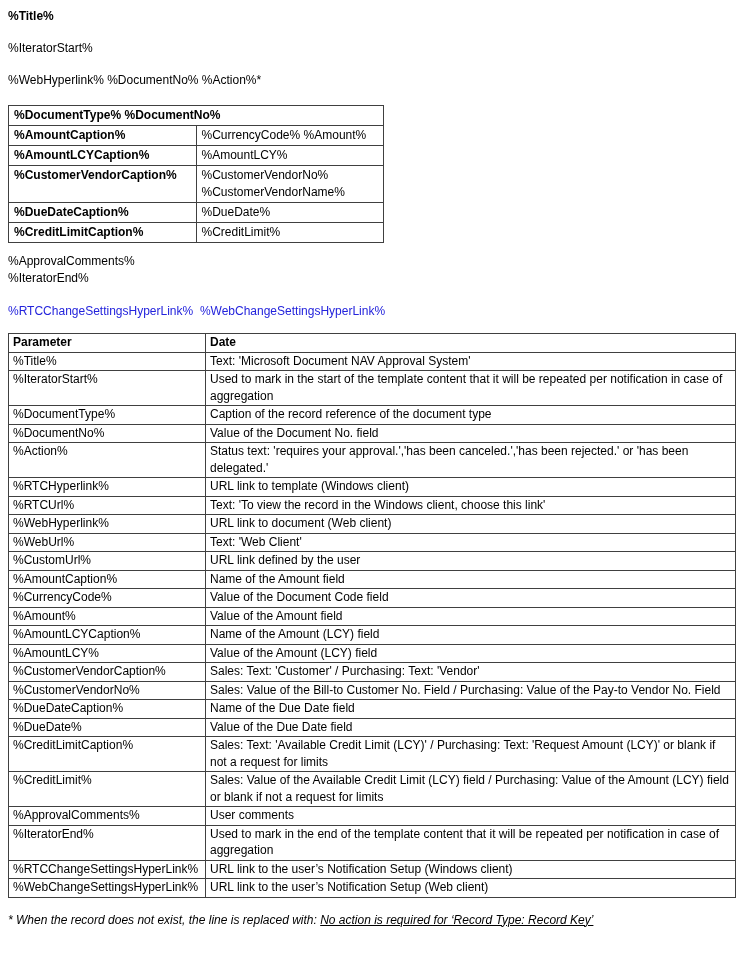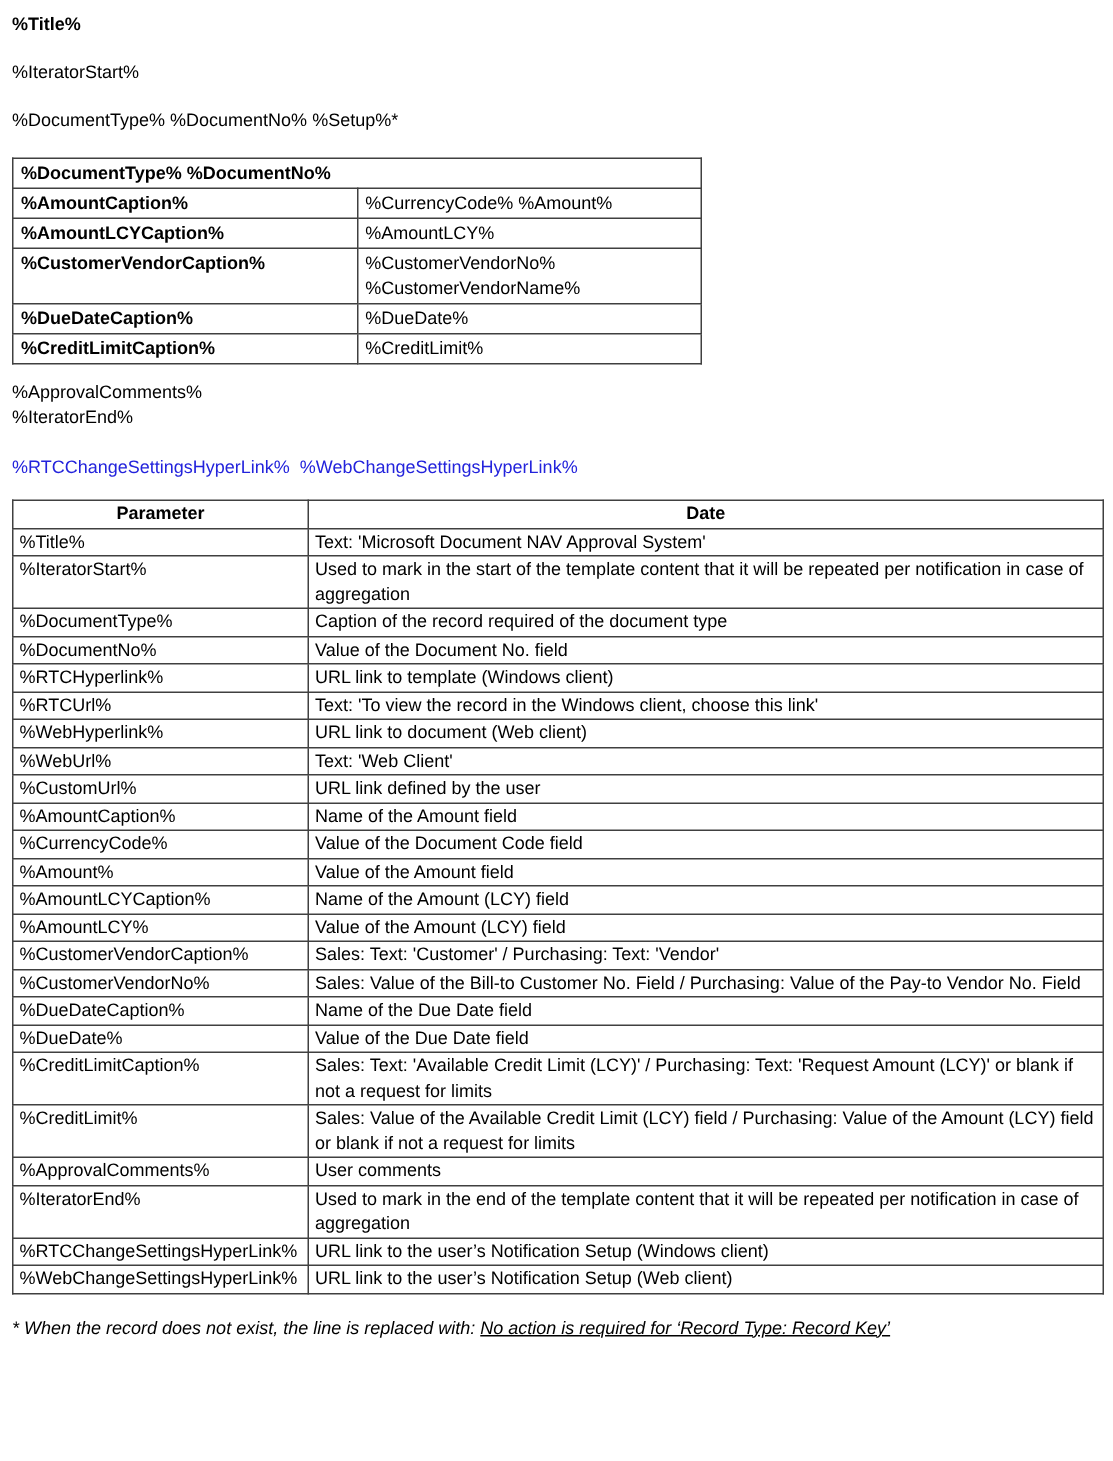--- a/index.html
+++ b/index.html
@@ -26,21 +26,21 @@
     text-decoration: underline;
     cursor: pointer;
   }
   .blue { color: #2323dc; }
   .tight-p { margin: 0; line-height: 17px; }
 
   table { border-collapse: collapse; table-layout: fixed; }
   td, th { vertical-align: top; }
 
   .detail-table {
-    width: 460px;
+    width: 376px;
     margin: 16px 0 10px 0;
   }
   .detail-table td {
     border: 1px solid #404040;
     padding: 1px 5px;
     line-height: 17px;
     overflow: hidden;
   }
   .detail-table td.caption { width: 162px; font-weight: bold; }
 
@@ -50,40 +50,40 @@
     width: 728px;
     margin: 13px 0 0 0;
   }
   .param-table th, .param-table td {
     border: 1px solid #404040;
     padding: 0 4px 1px 4px;
     line-height: 16.5px;
     text-align: left;
     overflow: hidden;
   }
-  .param-table th { font-weight: bold; text-align: center; }
+  .param-table th { font-weight: bold; }
   .param-table .param-col { width: 188px; }
 
   .footnotes {
     margin-top: 14px;
     font-style: italic;
   }
   .footnote { margin: 0; line-height: 17px; }
   .fn-underline { text-decoration: underline; }
 </style>
 </head>
 <body>
 
 <div class="page">
 
   <p class="tpl-p bold">%Title%</p>
 
   <p class="tpl-p">%IteratorStart%</p>
 
-  <p class="tpl-p">%DocumentType% %DocumentNo% %Setup%*</p>
+  <p class="tpl-p">%WebHyperlink% %DocumentNo% %Action%*</p>
 
 
   <table class="detail-table">
     <tbody id="detail-rows">
       <tr>
         <td colspan="2" class="bold">%DocumentType% %DocumentNo%</td>
       </tr>
     <tr>
           <td class="caption">%AmountCaption%</td>
           <td>%CurrencyCode% %Amount%</td>
@@ -126,25 +126,29 @@
         <tr>
           <td class="param-col">%Title%</td>
           <td>Text: 'Microsoft Document NAV Approval System'</td>
         </tr>
         <tr>
           <td class="param-col">%IteratorStart%</td>
           <td>Used to mark in the start of the template content that it will be repeated per notification in case of aggregation</td>
         </tr>
         <tr>
           <td class="param-col">%DocumentType%</td>
-          <td>Caption of the record required of the document type</td>
+          <td>Caption of the record reference of the document type</td>
         </tr>
         <tr>
           <td class="param-col">%DocumentNo%</td>
           <td>Value of the Document No. field</td>
+        </tr>
+        <tr>
+          <td class="param-col">%Action%</td>
+          <td>Status text: 'requires your approval.','has been canceled.','has been rejected.' or 'has been delegated.'</td>
         </tr>
         <tr>
           <td class="param-col">%RTCHyperlink%</td>
           <td>URL link to template (Windows client)</td>
         </tr>
         <tr>
           <td class="param-col">%RTCUrl%</td>
           <td>Text: 'To view the record in the Windows client, choose this link'</td>
         </tr>
         <tr>

